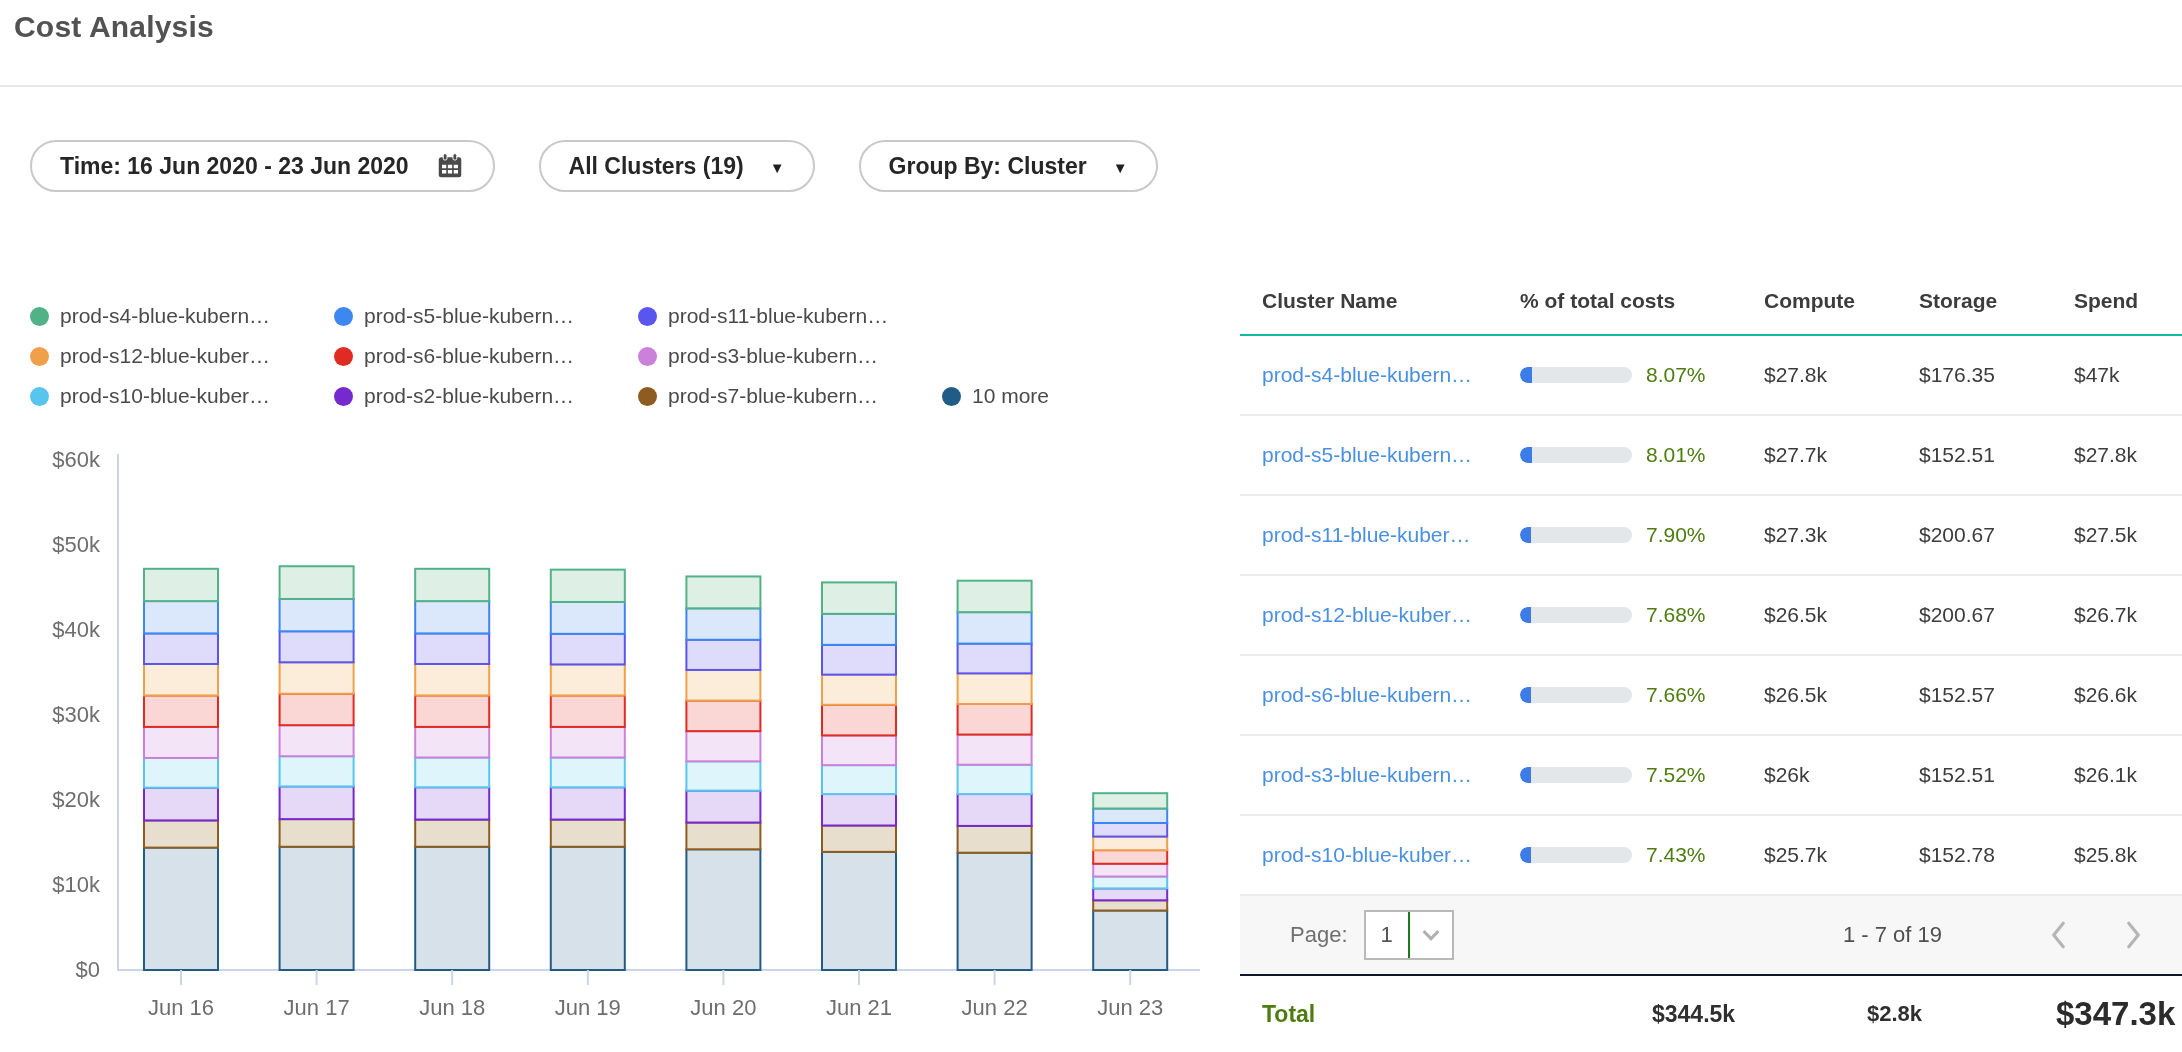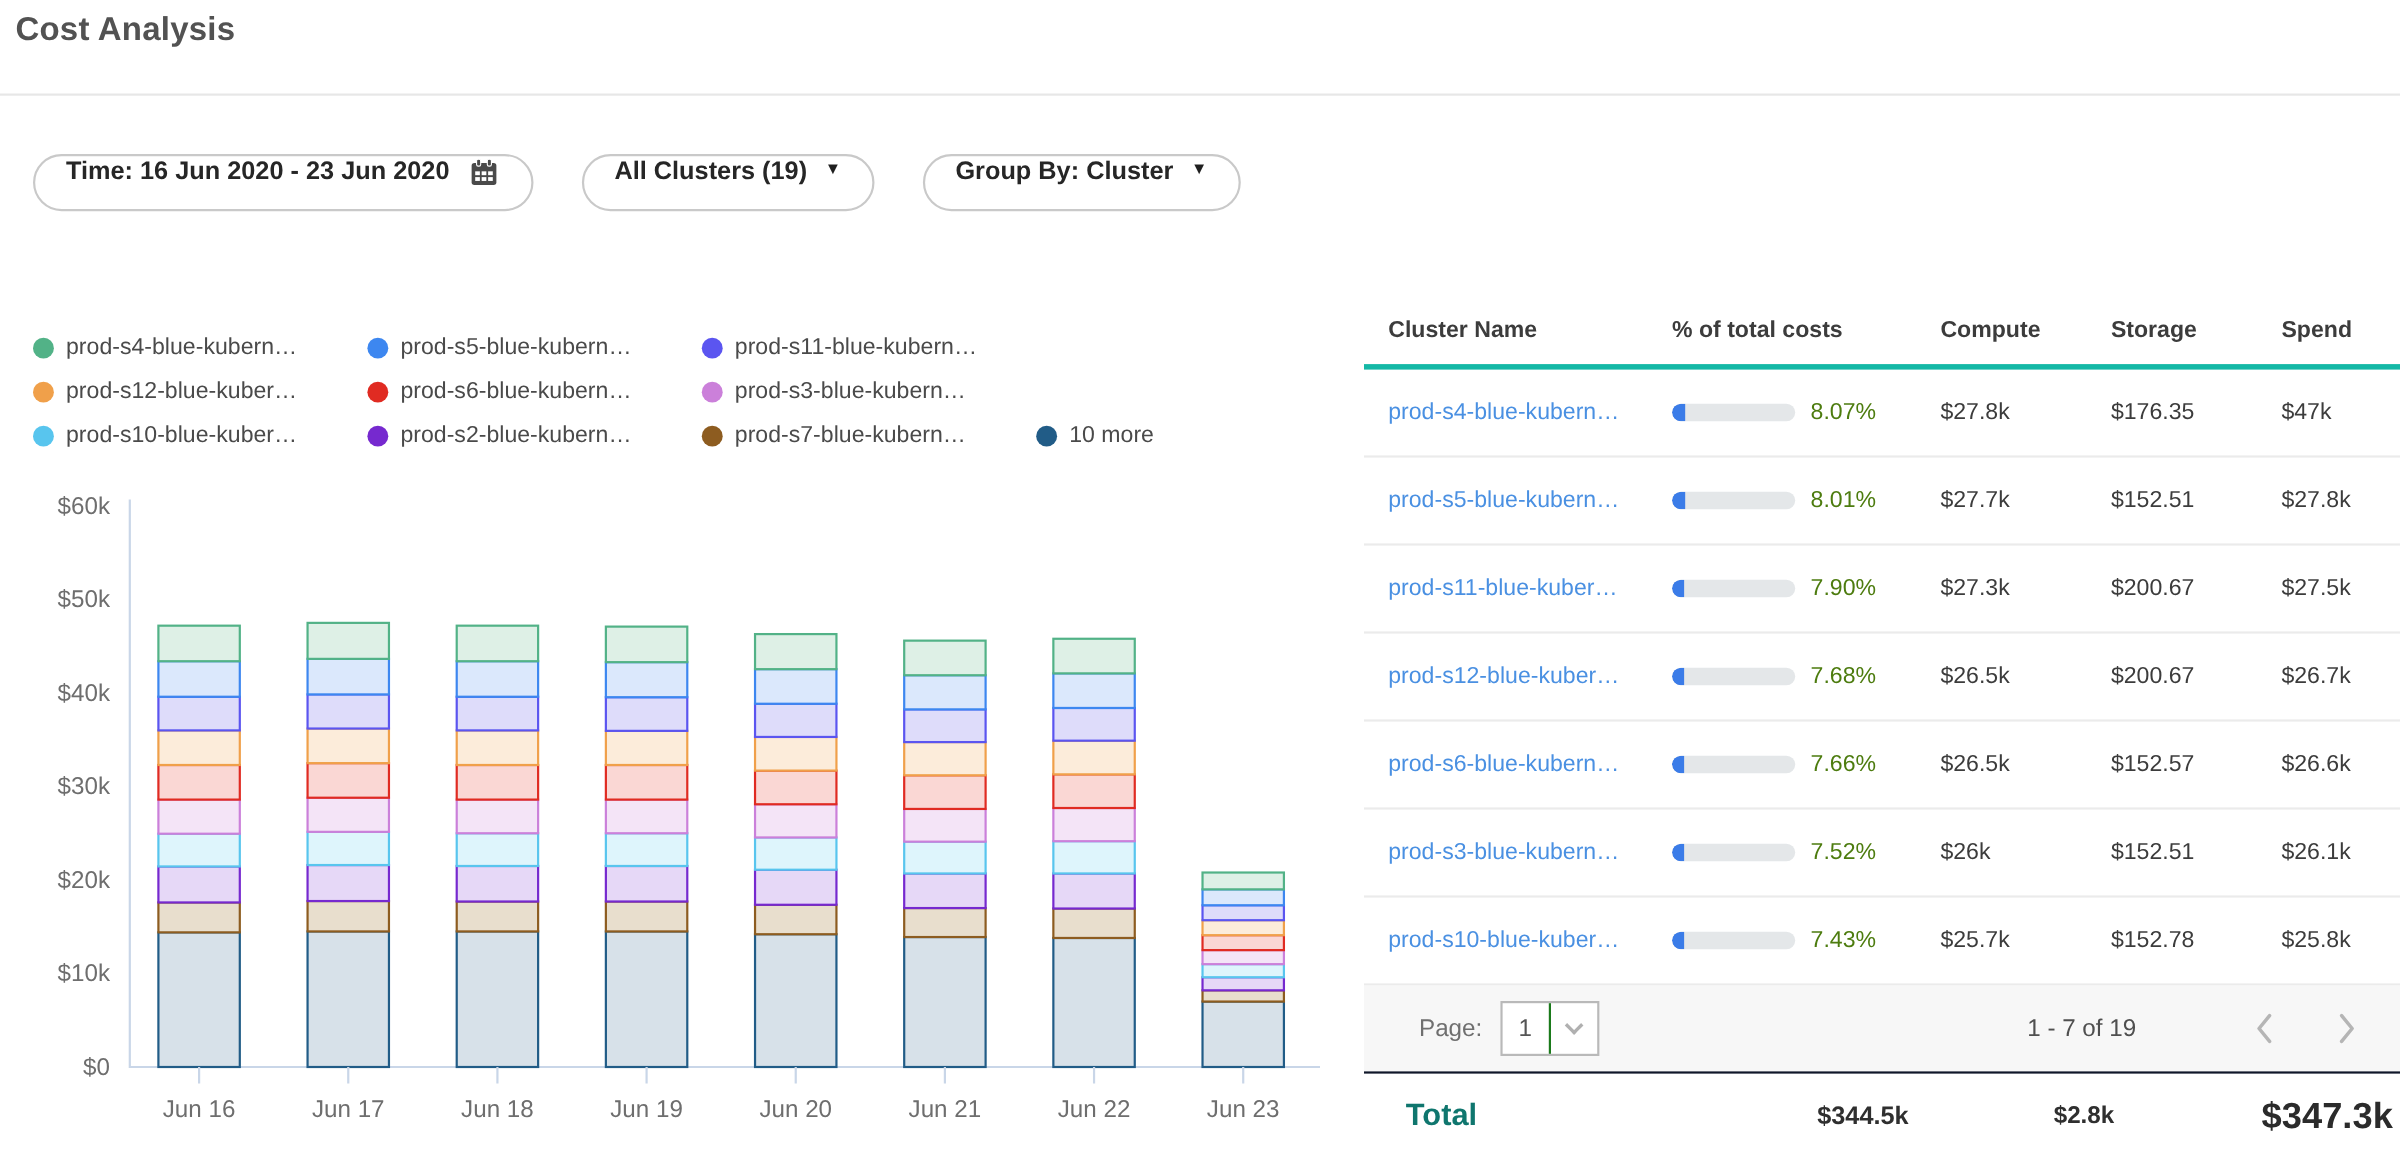--- a/index.html
+++ b/index.html
@@ -6,39 +6,39 @@
   html,body { background:#fff; }
   body { font-family:"Liberation Sans", sans-serif; color:#3c3c3c; }
   .page { position:relative; width:2182px; height:1052px; background:#fff; overflow:hidden; }
 
   
   .page-title { position:absolute; left:14px; top:10px; font-size:30px; font-weight:700; color:#525252; letter-spacing:.2px; }
   .header-divider { position:absolute; left:0; top:85px; width:100%; height:2px; background:#e7e7e7; }
 
   
   .filters { position:absolute; left:30px; top:140px; display:flex; gap:44px; }
-  .pill { display:flex; gap:16px; height:52px; padding:0 28px; background:#fff;
+  .pill { display:flex; align-items:center; gap:26px; height:52px; padding:0 28px; background:#fff;
           border:2px solid #c9c9c9; border-radius:27px; font-family:inherit;
           font-size:23px; font-weight:700; color:#262626; cursor:pointer; white-space:nowrap; }
   .pill .caret { font-size:15px; color:#1f1f1f; margin-top:3px; }
   .cal-icon { width:30px; height:30px; }
 
   
   .legend { position:absolute; left:30px; top:296px; width:1210px; display:flex; flex-wrap:wrap; }
   .legend-item { display:flex; align-items:center; gap:11px; width:304px; height:40px; cursor:pointer; }
   .legend-item:last-child { width:auto; }
   .legend-dot { width:19px; height:19px; border-radius:50%; flex:0 0 auto; }
   .legend-label { font-size:21px; color:#4a4a4a; }
 
   
   #chart { position:absolute; left:0; top:440px; }
 
   
   .table { position:absolute; left:1240px; top:268px; width:942px; }
-  .thead { display:flex; align-items:center; height:68px; border-bottom:5px solid #14b8a6;
+  .thead { display:flex; align-items:center; height:68px; border-bottom:2px solid #14b8a6;
            font-size:21px; font-weight:700; color:#3c3c3c; }
   .trow { display:flex; align-items:center; height:80px; border-bottom:2px solid #ebebeb; font-size:21px; }
   .c { flex:0 0 auto; }
   .c.name    { width:280px; padding-left:22px; overflow:hidden; white-space:nowrap; }
   .c.pct     { width:230px; display:flex; align-items:center; }
   .c.compute { width:160px; padding-left:14px; }
   .c.storage { width:155px; padding-left:9px; }
   .c.spend   { width:117px; padding-left:9px; }
   .link { color:#4a90e2; text-decoration:none; cursor:pointer; }
   .bar { width:112px; height:16px; border-radius:8px; background:#e4e7e9; overflow:hidden; display:inline-block; }
@@ -57,21 +57,21 @@
   .pchev { width:12px; height:12px; border-right:3px solid #b0b0b0; border-bottom:3px solid #b0b0b0;
            transform:rotate(45deg) translate(-2px,-2px); }
   .spacer { flex:1; }
   .pcount { font-size:22px; color:#4f4f4f; margin-right:104px; }
   .nav-chev { cursor:pointer; margin-left:0; }
   .nav-chev + .nav-chev { margin-left:48px; }
 
   
   .totalrow { position:relative; height:76px; }
   .totalrow span { position:absolute; top:50%; transform:translateY(-50%); }
-  .t-label   { left:38px;  font-size:28px; font-weight:700; color:#0f766e; }
+  .t-label   { left:22px;  font-size:23px; font-weight:700; color:#4d7c0f; }
   .t-compute { left:412px; font-size:23px; font-weight:700; color:#2f2f2f; }
   .t-storage { left:627px; font-size:22px; font-weight:700; color:#2f2f2f; }
   .t-spend   { left:816px; font-size:33px; font-weight:700; color:#2b2b2b; }
 </style>
 </head>
 <body>
 
 <div class="page">
 
   <div class="page-title">Cost Analysis</div>

